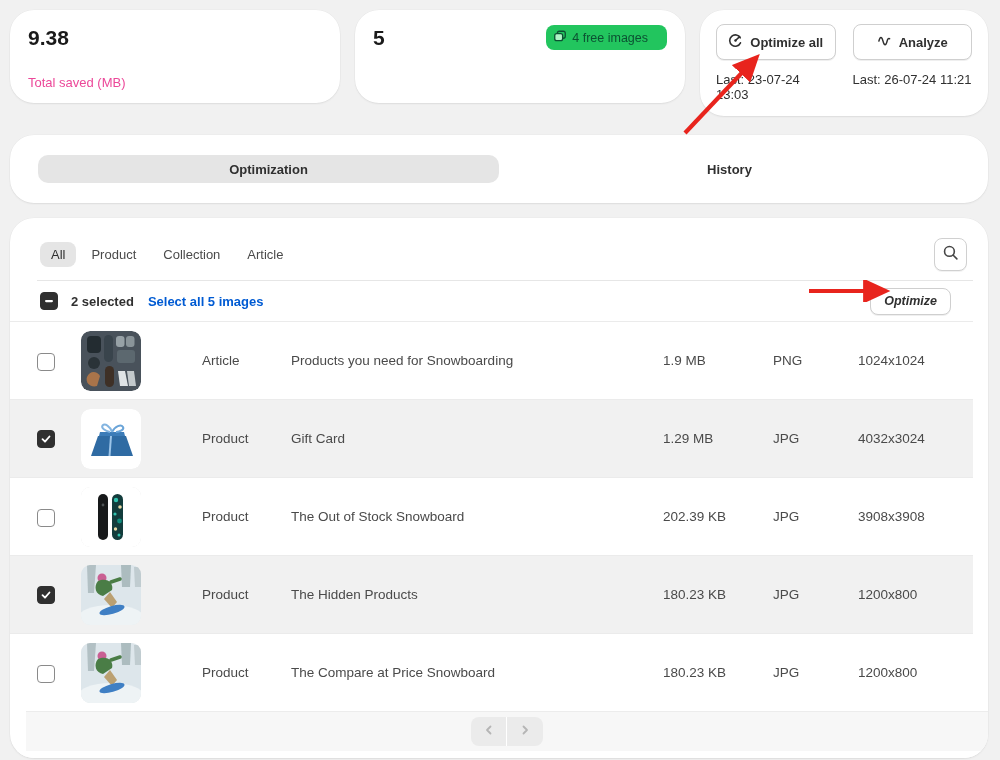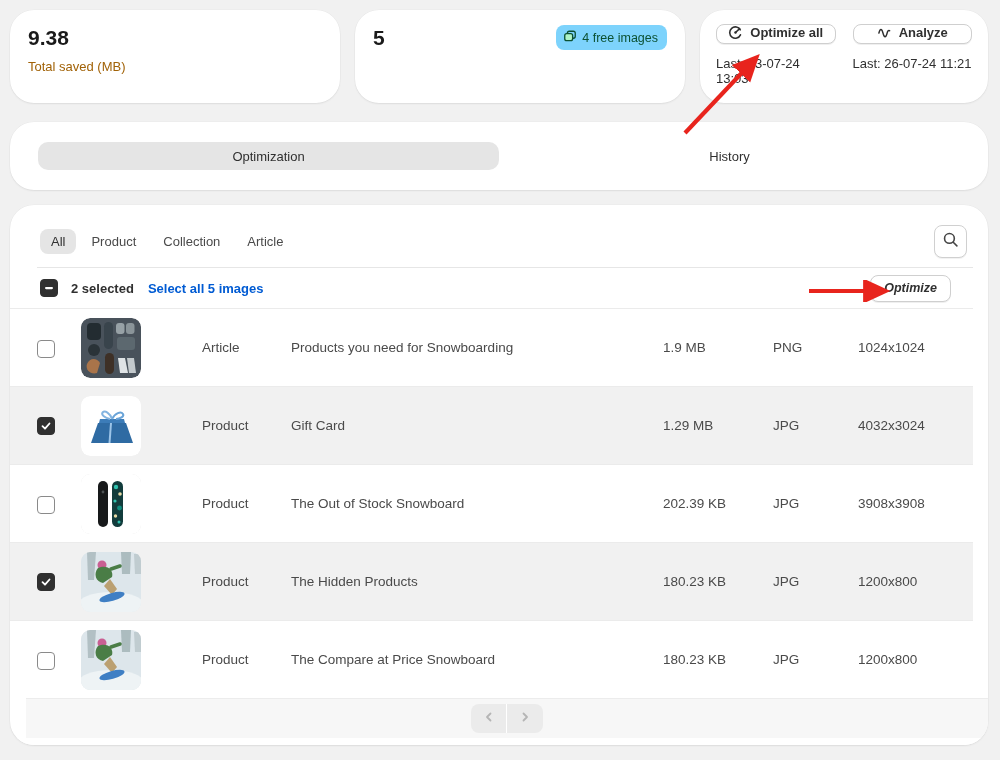--- a/index.html
+++ b/index.html
@@ -14,44 +14,44 @@
   }
   .card {
     background:#fff;
     border-radius:24px;
     box-shadow:0 1px 2px rgba(0,0,0,.07), 0 0 0 0.5px rgba(0,0,0,.03);
   }
   
   .stats-row { display:flex; gap:15px; }
   .stat-card { flex:1 1 0; height:93px; padding:15px 18px; position:relative; }
   .stat-value { font-size:21px; font-weight:700; color:#1a1a1a; line-height:26px; }
-  .stat-label { font-size:13px; color:#a16207; margin-top:8px; }
+  .stat-label { font-size:13px; color:#ec4899; margin-top:24px; }
   .stat-head { display:flex; justify-content:space-between; align-items:flex-start; }
   .badge {
     display:inline-flex; align-items:center; gap:5px;
-    background:#7dd3fc; color:#0c5132;
+    background:#22c55e; color:#0c5132;
     font-size:12.5px; font-weight:500;
-    border-radius:8px; padding:4px 9px 4px 7px;
+    border-radius:8px; padding:4px 19px 4px 7px;
     white-space:nowrap;
   }
   .actions-card { display:flex; gap:17px; padding:14px 16px; }
   .action-col { flex:1 1 0; }
   .btn {
-    display:flex; justify-content:center; gap:7px;
-    width:100%; height:20px;
+    display:flex; align-items:center; justify-content:center; gap:7px;
+    width:100%; height:36px;
     background:#fff; border:1px solid #cfcfcf; border-radius:8px;
     box-shadow:0 1px 0 rgba(26,26,26,.07);
     font-size:13px; font-weight:600; color:#303030;
     font-family:inherit; cursor:pointer;
   }
   .action-last { font-size:13px; color:#303030; margin-top:12px; }
   
   .tabs-card { margin-top:19px; height:68px; display:flex; align-items:center; padding:0 28px; }
   .main-tab { flex:1 1 0; height:28px; display:flex; align-items:center; justify-content:center;
-    font-size:13px; font-weight:400; color:#303030; border-radius:10px; cursor:pointer; }
+    font-size:13px; font-weight:700; color:#303030; border-radius:10px; cursor:pointer; }
   .main-tab.active { background:#e5e5e5; }
   
   .table-card { margin-top:15px; height:540px; overflow:hidden; display:flex; flex-direction:column; }
   .filters-row { height:62px; display:flex; align-items:center; padding:10px 21px 0 30px; }
   .filter-tab { font-size:13px; font-weight:500; color:#4a4a4a; padding:5px 12px; border-radius:8px; cursor:pointer; white-space:nowrap; }
   .filter-tab.active { background:#e5e5e5; color:#303030; padding:5px 11px; }
   .filter-tab + .filter-tab { margin-left:3px; }
   .filters-spacer { flex:1; }
   .icon-btn {
     width:33px; height:33px; display:flex; align-items:center; justify-content:center;

